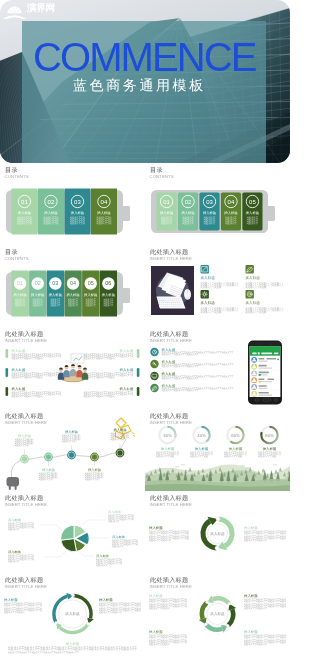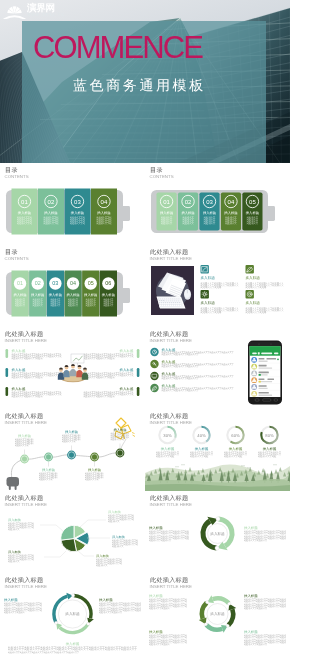--- a/index.html
+++ b/index.html
@@ -1,22 +1,22 @@
 <!DOCTYPE html>
 <html><head>
 <meta charset="utf-8">
 <style>
 html,body{margin:0;padding:0;background:#fff;}
 body{width:290px;height:656px;font-family:"Liberation Sans",sans-serif;overflow:hidden;}
 #sheet{position:relative;width:290px;height:656px;background:#fff;}
 .slide{position:absolute;width:145px;height:82px;overflow:hidden;background:#fff;}
 svg{display:block;}
-#cover{position:absolute;left:0;top:0;width:290px;height:163px;overflow:hidden;}
+#cover{position:absolute;left:0;top:0;width:290px;height:163px;overflow:hidden;border-radius:13px;}
 .cv-tint{position:absolute;left:22px;top:21px;width:244px;height:142px;background:rgba(90,147,157,.74);}
-.cv-title{position:absolute;left:33px;top:24px;font-size:31px;line-height:47px;color:#be185d;letter-spacing:-1.9px;font-weight:400;}
+.cv-title{position:absolute;left:33px;top:34px;font-size:40px;line-height:47px;color:#1d4ed8;letter-spacing:-1.9px;font-weight:400;}
 .cv-sub{position:absolute;left:73px;top:77px;font-size:14px;line-height:17px;color:#ffffff;letter-spacing:2.6px;font-family:Liberation Serif, serif;}
 .cv-logo-txt{position:absolute;left:27px;top:2px;font-size:9.6px;font-weight:700;color:#ffffff;line-height:11px;letter-spacing:-0.4px;}
 .cv-logo-url{position:absolute;left:27.5px;top:13px;font-size:3.1px;color:#dfe7ea;letter-spacing:1.35px;line-height:4px;}
 .t-cn{position:absolute;font-size:6.2px;line-height:7px;color:#5a5a5a;letter-spacing:.2px;white-space:nowrap;}
 .t-en{position:absolute;font-size:4.4px;line-height:5px;color:#a8a8a8;letter-spacing:0px;white-space:nowrap;}
 </style>
 </head>
 <body>
 
 <div id="sheet">

